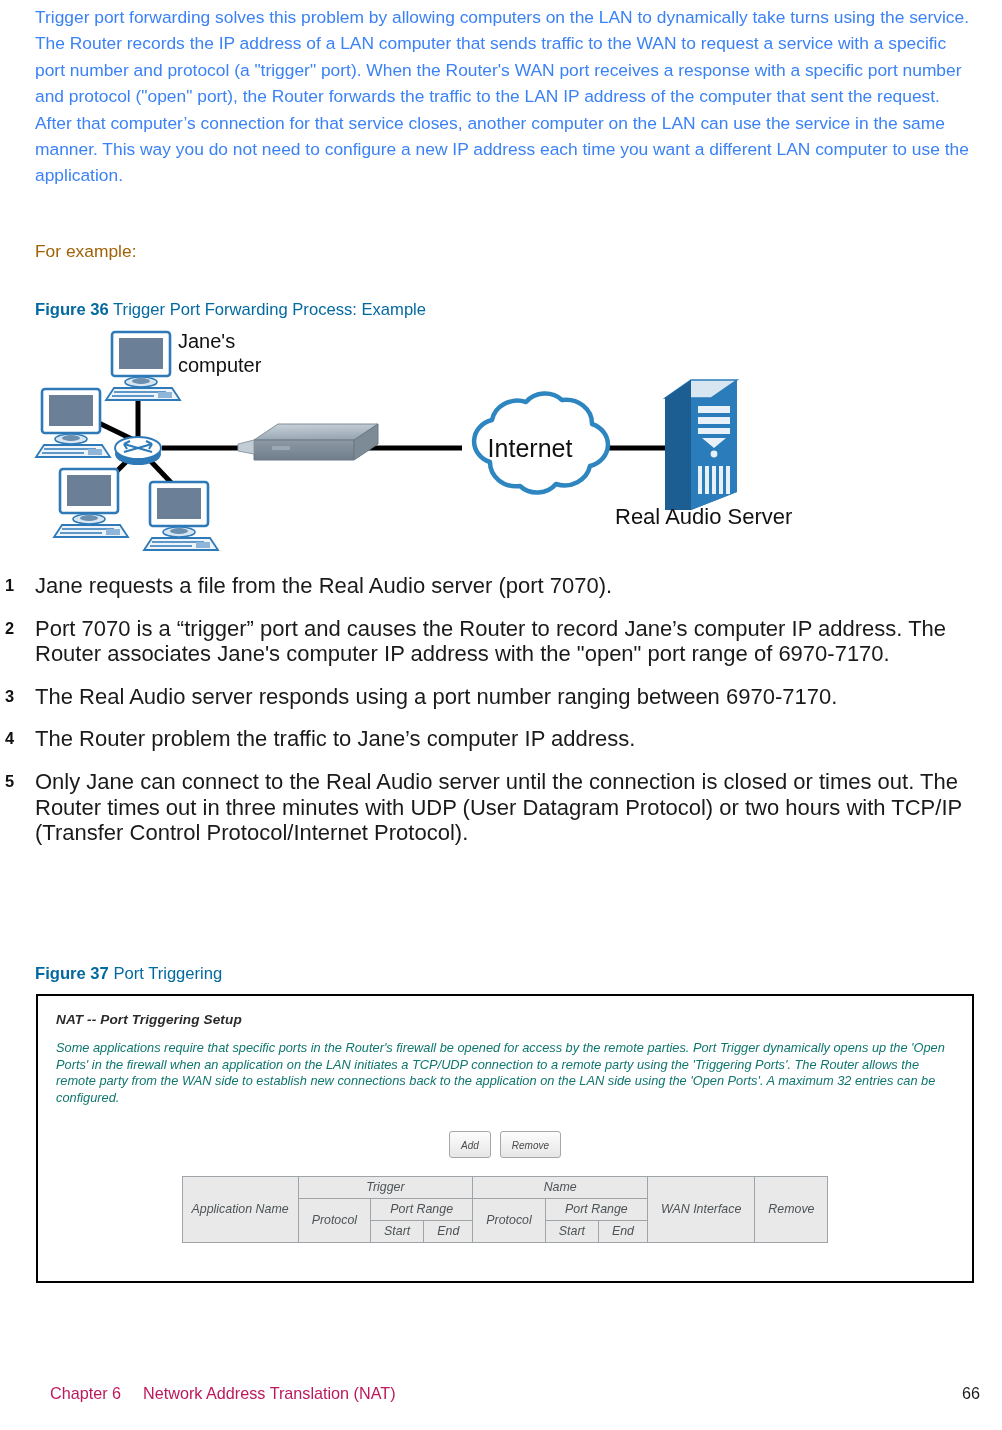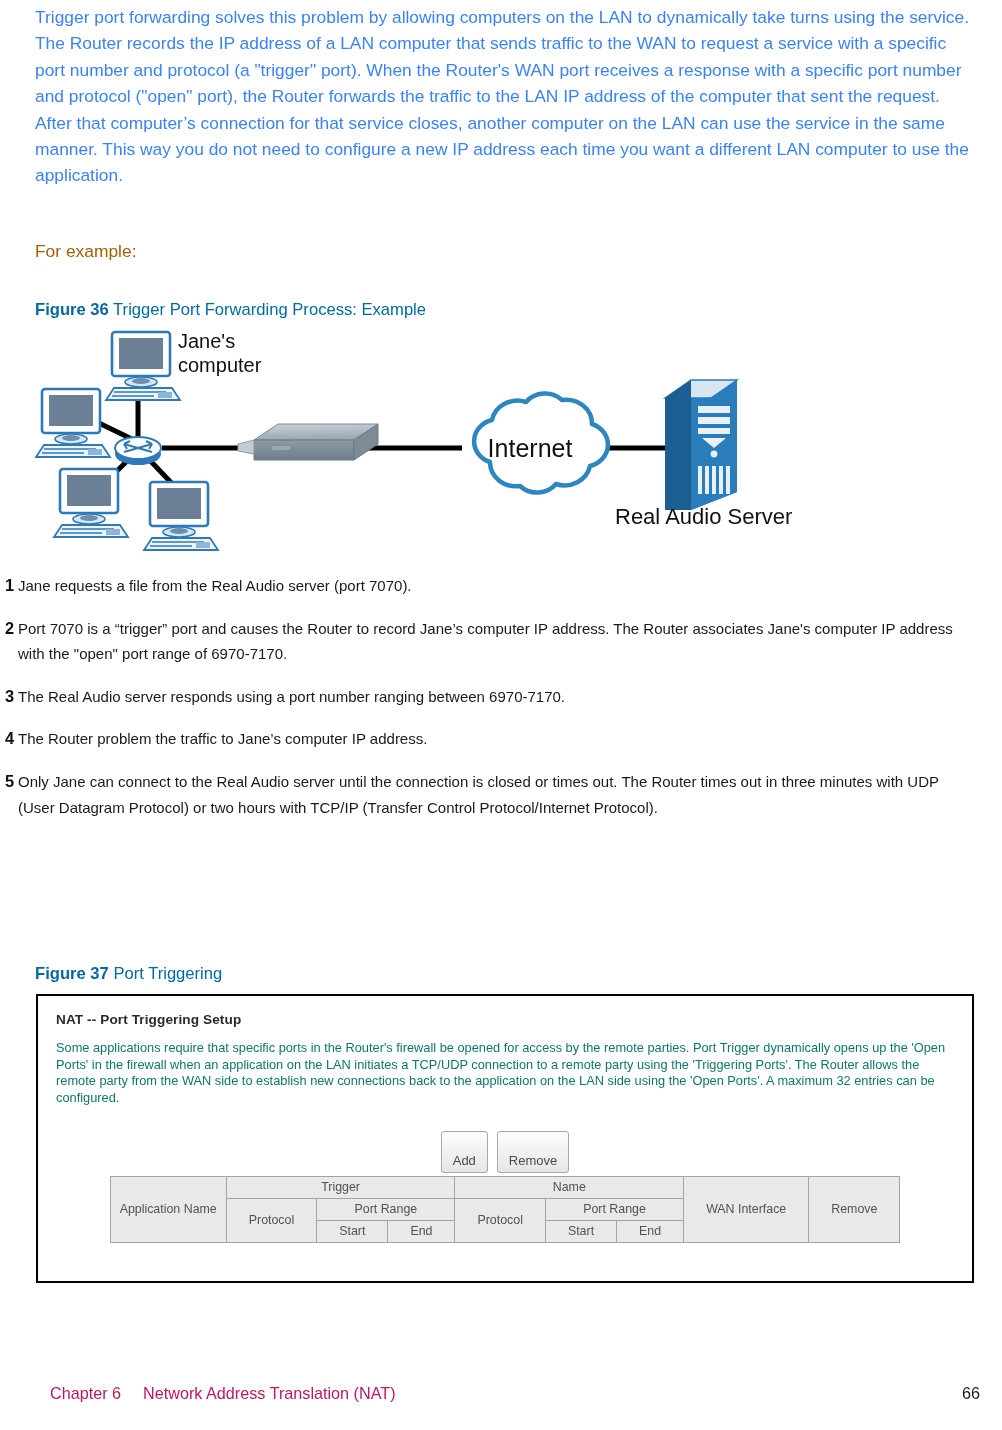--- a/index.html
+++ b/index.html
@@ -79,23 +79,23 @@
     position: absolute;
     left: 5px;
     top: 0;
     width: 22px;
     font-size: 16.4px;
     font-weight: bold;
     line-height: 25.6px;
     color: #111;
   }
   .li-text {
-    margin-left: 18px;
+    margin-left: 35px;
     width: 935px;
-    font-size: 15px;
+    font-size: 22px;
     line-height: 25.6px;
     color: #1a1a1a;
   }
   .click-note {
     margin-left: 35px;
     width: 935px;
     font-size: 17.2px;
     line-height: 25.6px;
     color: #1a1a1a;
   }
@@ -104,20 +104,21 @@
   
   .ui-box {
     position: absolute;
     left: 36px;
     top: 994px;
     width: 938px;
     height: 289px;
     border: 2px solid #000000;
     background: #ffffff;
     box-sizing: border-box;
+    font-style: italic;
   }
   .ui-title {
     position: absolute;
     left: 18px;
     top: 16px;
     font-size: 13.6px;
     font-weight: bold;
     color: #2b2b2b;
     letter-spacing: 0.1px;
   }
@@ -134,23 +135,23 @@
     position: absolute;
     left: 0;
     right: 0;
     top: 135px;
     display: flex;
     justify-content: center;
     gap: 9px;
   }
   .ui-btn {
     font-family: "Liberation Sans", sans-serif;
-    font-size: 13px;
+    font-size: 10px;
     color: #4a4a4a;
-    padding: 21px 11px 4px 11px;
+    padding: 6px 11px 4px 11px;
     background: linear-gradient(#fdfdfd, #e6e6e6);
     border: 1px solid #a7a7a7;
     border-radius: 3px;
     line-height: 15px;
   }
 
   
   .ui-table-wrap {
     position: absolute;
     left: 0;
@@ -162,21 +163,21 @@
   table.pt-table {
     border-collapse: collapse;
     background: #e9e9e9;
     font-size: 12.4px;
     color: #4d5357;
   }
   table.pt-table th {
     border: 1px solid #9fa4a8;
     background: #e9e9e9;
     font-weight: normal;
-    padding: 3px 22px;
+    padding: 3px 13px;
     text-align: center;
     white-space: nowrap;
     line-height: 15px;
   }
   .cell-appname { padding-left: 9px !important; padding-right: 9px !important; }
 
   
   .footer {
     position: absolute;
     left: 0;

